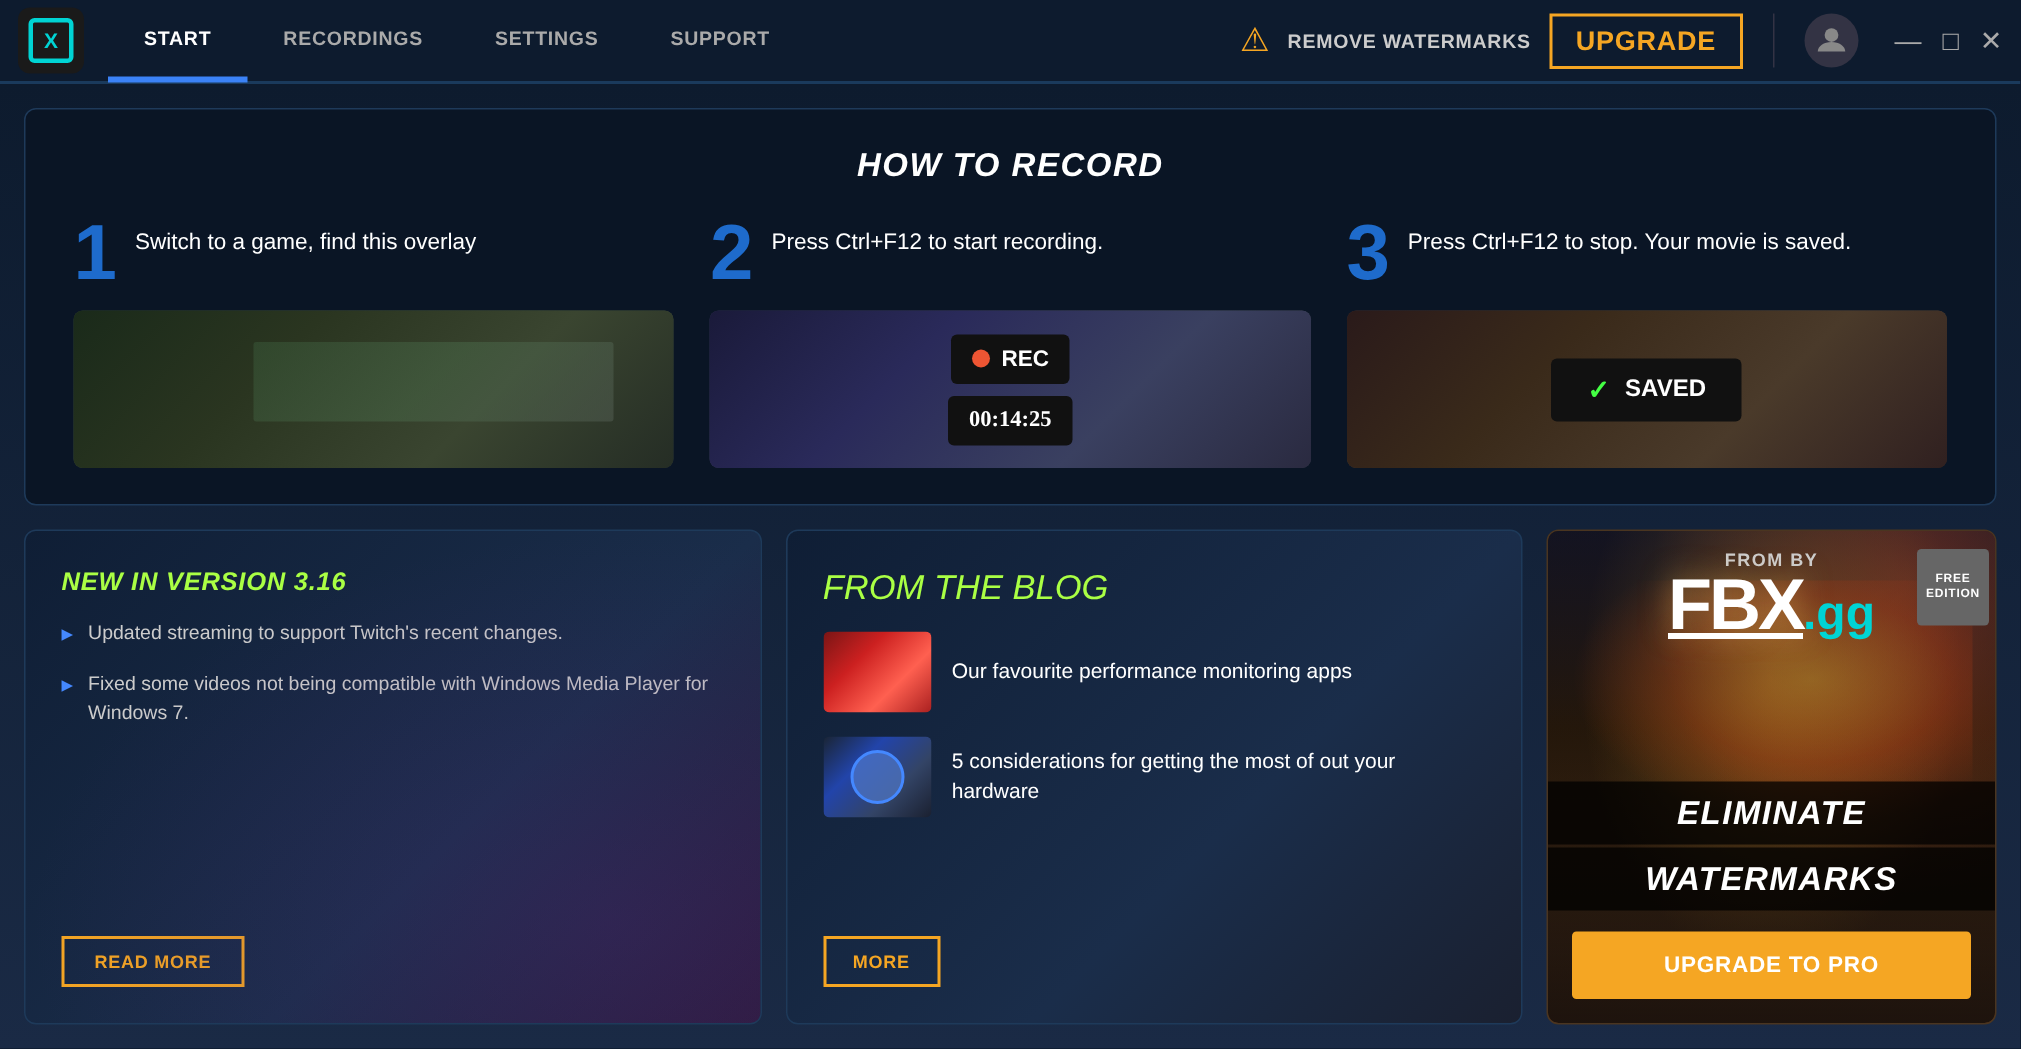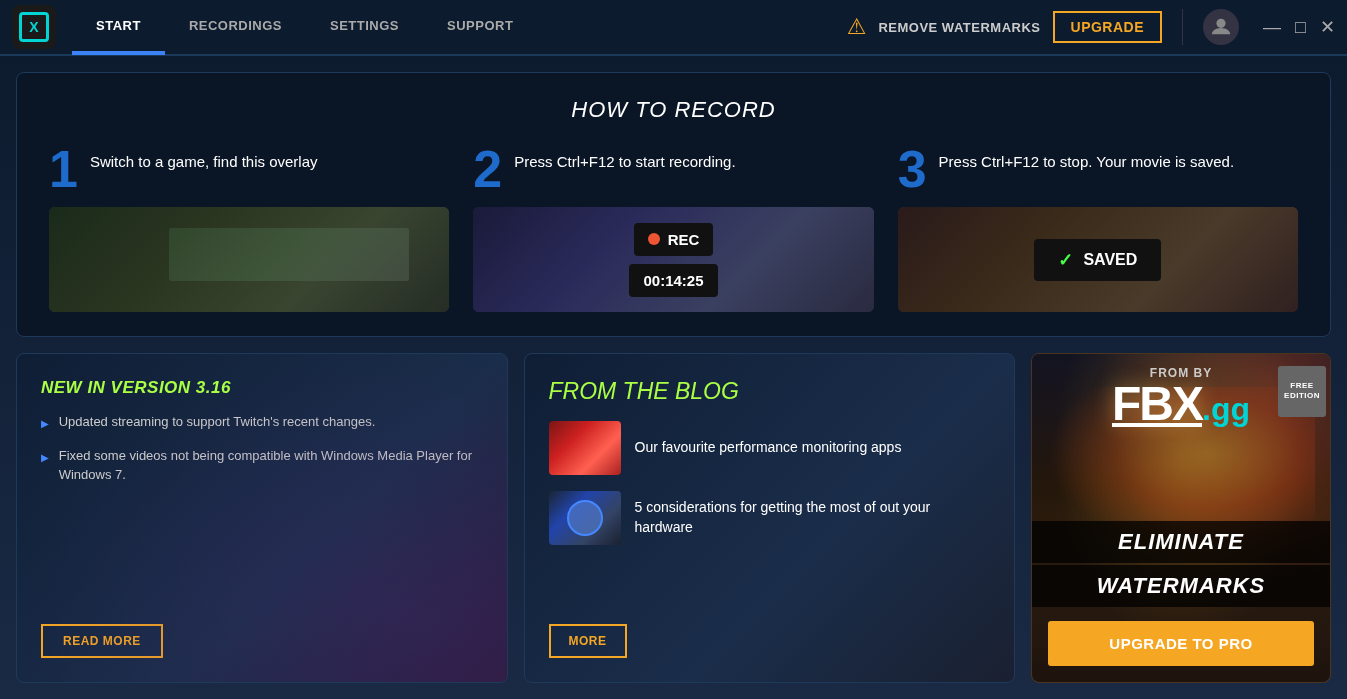--- a/index.html
+++ b/index.html
@@ -77,21 +77,21 @@
     #remove-watermarks-label {
       color: #ccc;
       font-size: 13px;
       font-weight: bold;
       letter-spacing: 0.5px;
     }
     #upgrade-btn {
       border: 2px solid #f5a623;
       background: transparent;
       color: #f5a623;
-      font-size: 14px;
+      font-size: 18px;
       font-weight: bold;
       padding: 6px 16px;
       cursor: pointer;
       letter-spacing: 0.5px;
     }
     #divider-v {
       width: 1px;
       height: 36px;
       background: #334;
       margin: 0 8px;
@@ -133,21 +133,21 @@
     #how-to-record {
       background: #0a1525;
       border: 1px solid #1e3a5a;
       border-radius: 8px;
       padding: 24px 32px;
     }
     #how-to-title {
       text-align: center;
       color: #fff;
       font-size: 22px;
-      font-weight: normal;
+      font-weight: bold;
       font-style: italic;
       letter-spacing: 1px;
       margin-bottom: 20px;
     }
     #steps-row {
       display: flex;
       justify-content: space-between;
       gap: 24px;
     }
     .step {
@@ -224,20 +224,21 @@
       background: #e53;
       border-radius: 50%;
     }
     #timer-badge {
       background: #111;
       border-radius: 4px;
       padding: 8px 14px;
       color: #fff;
       font-size: 15px;
       font-weight: bold;
+      font-family: Liberation Serif, serif;
     }
     
     #step3-img {
       background: linear-gradient(135deg, #3a2a2a 0%, #4a3a2a 30%, #5a4a3a 60%, #302520 100%);
     }
     #saved-badge {
       background: #111;
       border-radius: 4px;
       padding: 10px 24px;
       display: flex;

